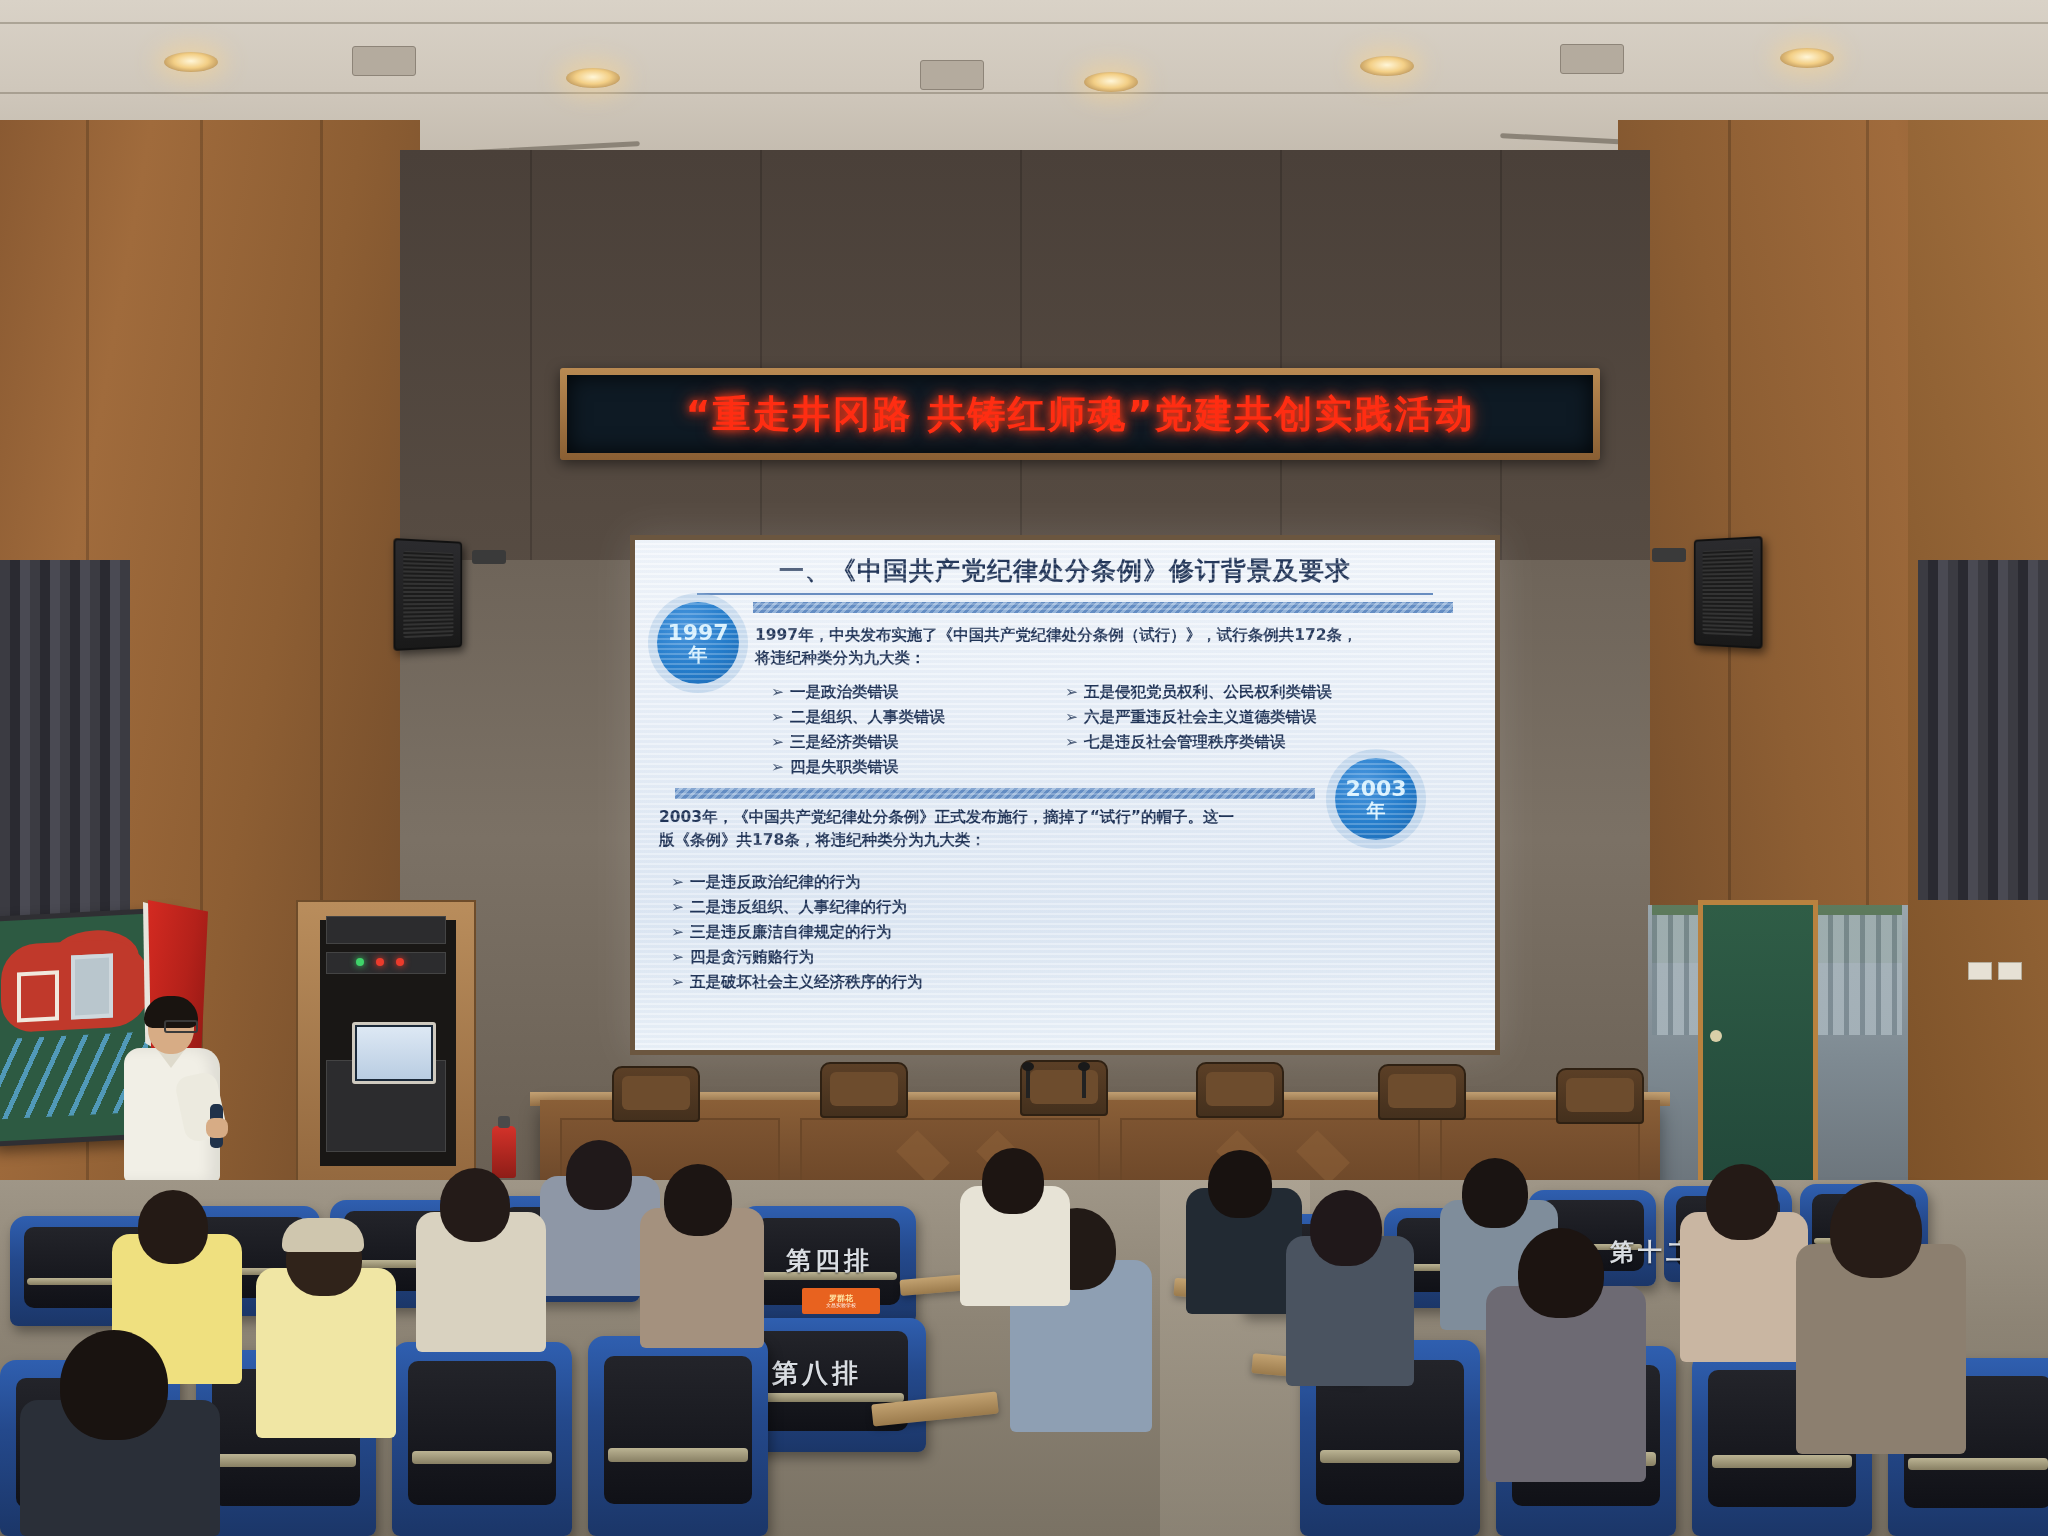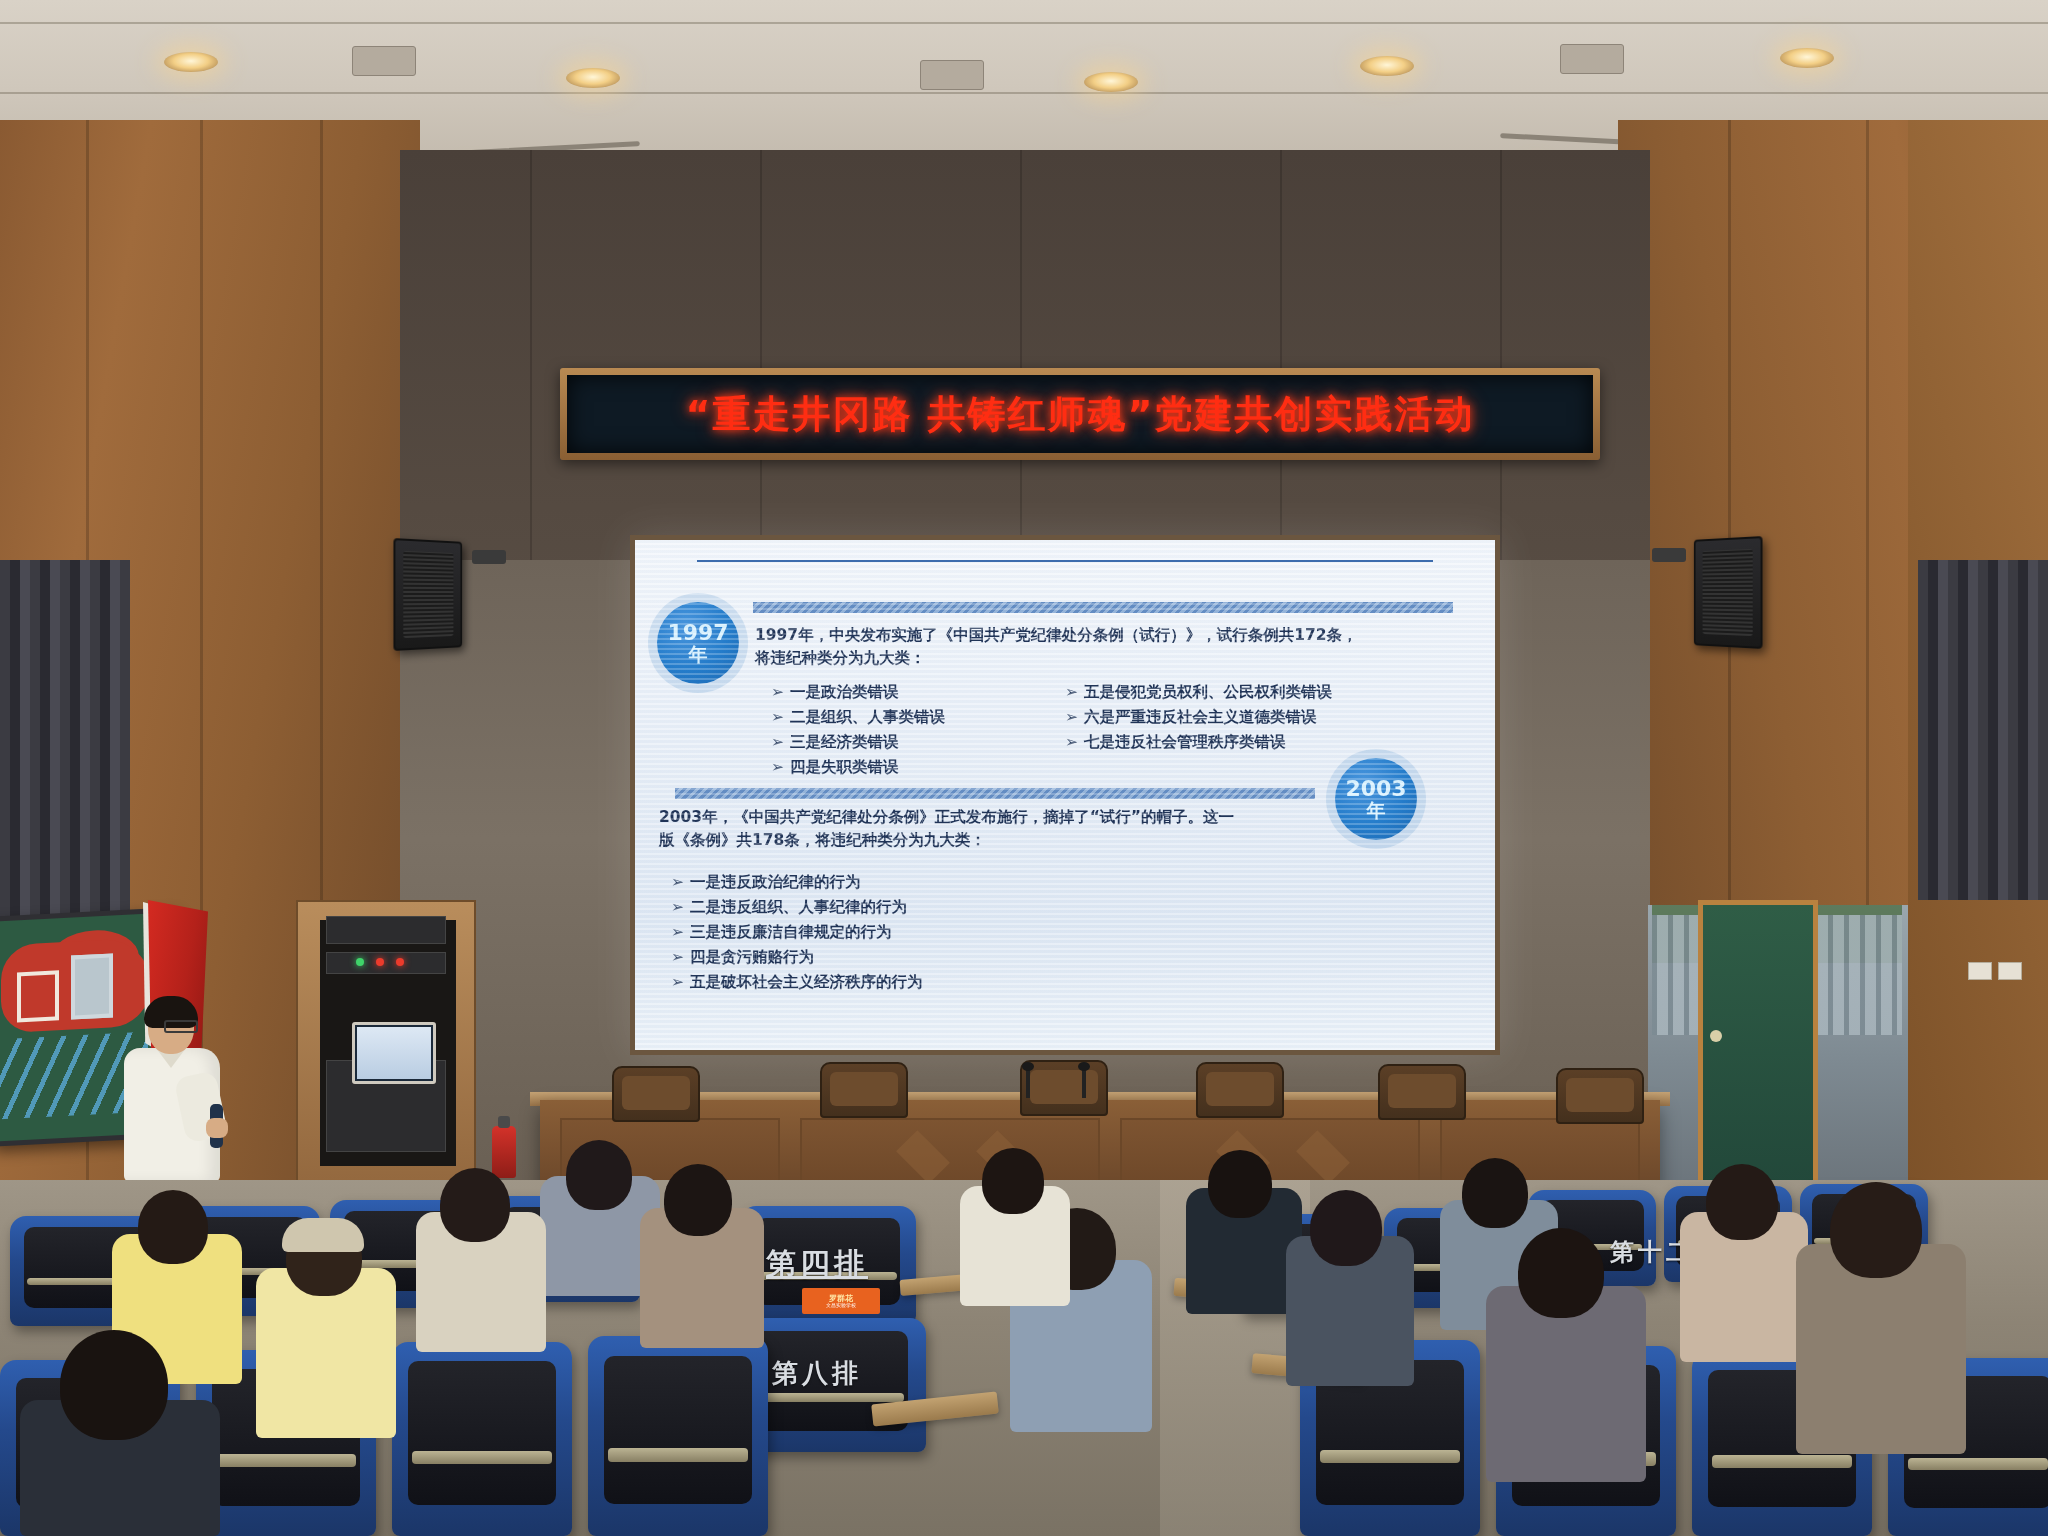--- a/index.html
+++ b/index.html
@@ -240,20 +240,21 @@
 
   <div class="wallspeaker" style="left:392px;top:540px;transform:perspective(400px) rotateY(22deg)"></div>
   <div class="wallspeaker" style="left:1690px;top:538px;transform:perspective(400px) rotateY(-22deg)"></div>
   <div class="cam" style="left:472px;top:550px"></div>
   <div class="cam" style="left:1652px;top:548px"></div>
 
   <div class="screen-outer">
     <div class="screen">
       <div class="slide">
 
+        <div class="slide-title">一、《中国共产党纪律处分条例》修订背景及要求</div>
         <div class="title-rule"></div>
 
         <div class="circle-badge" style="left:22px;top:62px;width:82px;height:82px;">
           <span class="yr">1997</span>
           <span class="cn">年</span>
         </div>
         <div class="ribbon" style="left:118px;top:62px;width:700px;"></div>
 
         <div class="para" style="left:120px;top:84px;width:700px;">
           <div>1997年，中央发布实施了《中国共产党纪律处分条例（试行）》，试行条例共172条，</div>
@@ -375,21 +376,21 @@
   <div class="seat" style="left:1800px;top:1184px;width:128px;height:96px">
       <div class="pad"></div>
       <div class="bar"></div>
     </div>
   <div class="rowsign" style="left:1610px;top:1236px;font-size:24px;">第十二排</div>
 
   <div class="seat" style="left:740px;top:1206px;width:176px;height:118px">
       <div class="pad"></div>
       <div class="bar"></div>
     </div>
-  <div class="rowsign" style="left:766px;top:1244px;font-size:30px;text-decoration:underline;">第四排</div>
+  <div class="rowsign" style="left:786px;top:1244px;font-size:25px;">第四排</div>
   <div class="nametag" style="left:802px;top:1288px;width:78px;height:26px;">
     <span class="n1">罗群花</span>
     <span class="n2">文昌实验学校</span>
   </div>
 
   <div class="seat" style="left:730px;top:1318px;width:196px;height:134px">
       <div class="pad"></div>
       <div class="bar"></div>
     </div>
   <div class="rowsign" style="left:772px;top:1356px;font-size:26px;">第八排</div>

